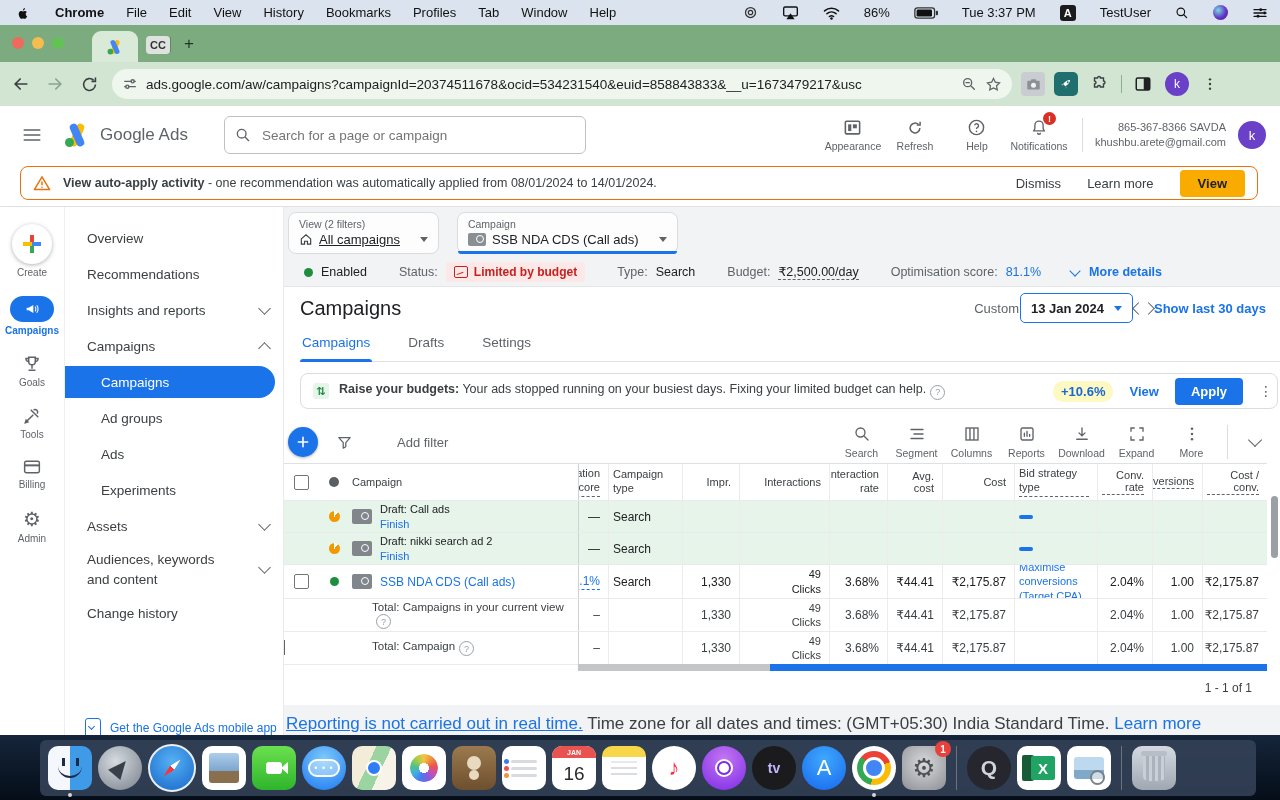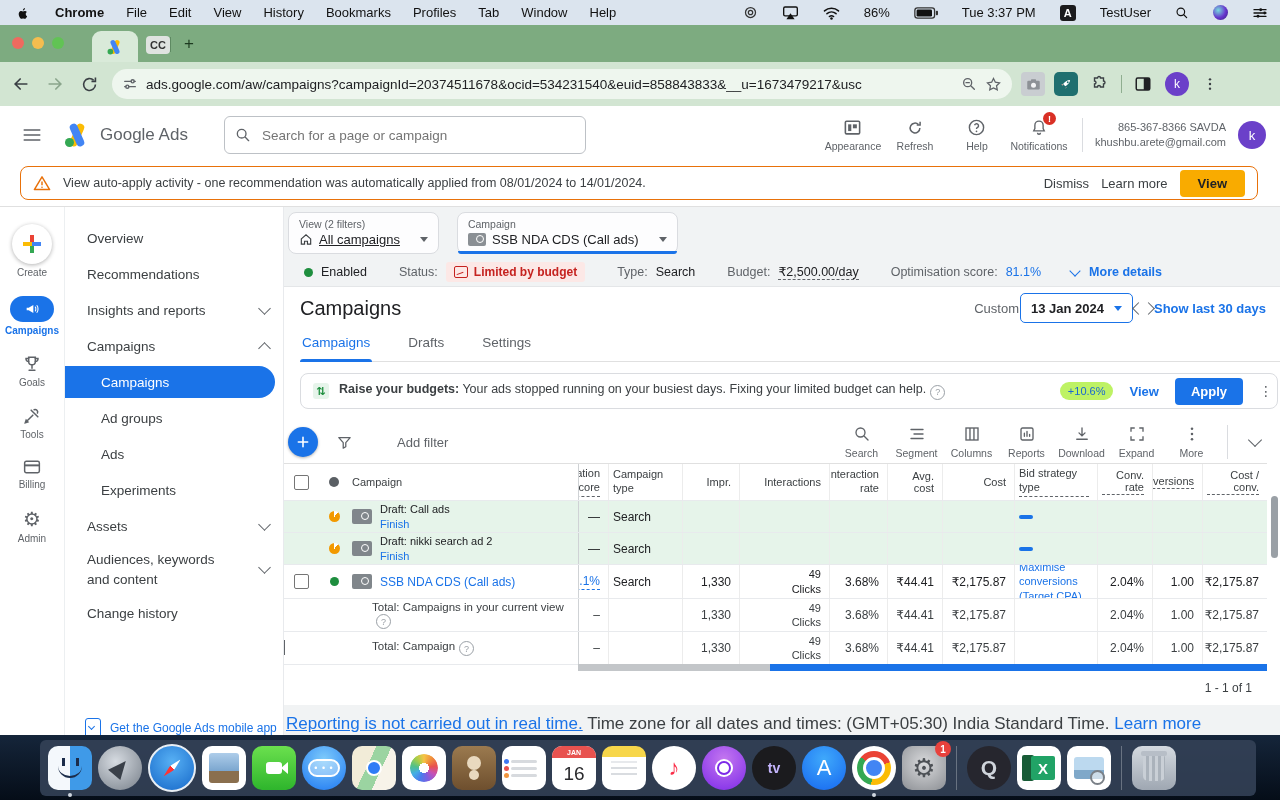--- a/index.html
+++ b/index.html
@@ -48,22 +48,22 @@
   .hdr-right{margin-left:auto;display:flex;align-items:center;padding-right:14px;}
   .hact{display:flex;flex-direction:column;align-items:center;gap:3px;width:62px;font-size:10.5px;color:#5f6368;position:relative;}
   .nbadge{position:absolute;top:-6px;right:14px;background:#d93025;color:#fff;border-radius:50%;width:13px;height:13px;font-size:9px;display:flex;align-items:center;justify-content:center;font-weight:700;}
   .hdr-div{width:1px;height:34px;background:#dadce0;margin:0 12px;}
   .acct{text-align:right;font-size:11px;color:#5f6368;line-height:1.35;}
   .havatar{width:28px;height:28px;border-radius:50%;background:#6b40c9;color:#fff;font-size:13px;display:flex;align-items:center;justify-content:center;margin-left:12px;}
   
   .alertstrip{position:absolute;top:164px;left:0;width:1280px;height:42px;background:#fff;border-bottom:1px solid #e0e0e0;z-index:9;}
   .alertbox{position:absolute;left:20px;right:22px;top:2px;height:32px;border:1px solid #e8710a;border-radius:8px;display:flex;align-items:center;background:#fff;padding:0 12px;gap:12px;}
   .alerttext{font-size:12.5px;color:#3c4043;}
-  .alerttext b{font-weight:400;}
-  .alert-actions{margin-left:auto;display:flex;align-items:center;gap:12px;}
+  .alerttext b{font-weight:700;}
+  .alert-actions{margin-left:auto;display:flex;align-items:center;gap:26px;}
   .alink{font-size:13px;color:#3c4043;font-weight:500;}
   .viewbtn{background:#f9ab00;color:#202124;font-size:13px;font-weight:600;border-radius:4px;padding:6px 18px;}
   
   .appbody{position:absolute;top:206px;left:0;width:1280px;height:594px;background:#f1f3f4;}
   .rail{position:absolute;left:0;top:0;width:64px;height:594px;background:#fff;border-right:1px solid #eceff1;}
   .rail-item{display:flex;flex-direction:column;align-items:center;gap:3px;margin-top:18px;font-size:10px;color:#5f6368;}
   .create-circle{width:40px;height:40px;border-radius:50%;background:#fff;box-shadow:0 1px 4px rgba(0,0,0,.3);display:flex;align-items:center;justify-content:center;}
   .plusmark{position:relative;width:18px;height:18px;}
   .plusmark i{position:absolute;display:block;}
   .pm-t{left:7px;top:0;width:4px;height:9px;background:#ea4335;}
@@ -124,21 +124,21 @@
   .ptab{font-size:13.5px;color:#5f6368;font-weight:500;padding:4px 2px;position:relative;}
   .ptab.on{color:#1a73e8;}
   .ptab.on::after{content:"";position:absolute;left:0;right:0;bottom:-1px;height:3px;background:#1a73e8;border-radius:3px 3px 0 0;}
   
   .reco{position:absolute;top:86px;left:16px;width:952px;height:34px;border:1px solid #dadce0;border-radius:8px;display:flex;align-items:center;padding:0 12px;gap:10px;background:#fff;}
   .recoico{width:16px;height:16px;border-radius:3px;background:#e6f4ea;color:#1e8e3e;font-size:11px;display:flex;align-items:center;justify-content:center;font-weight:700;}
   .recotext{font-size:12.5px;color:#3c4043;}
   .recotext b{font-weight:700;}
   .infocirc{display:inline-flex;width:13px;height:13px;border:1.2px solid #9aa0a6;border-radius:50%;color:#9aa0a6;font-size:9px;align-items:center;justify-content:center;margin-left:4px;vertical-align:-2px;}
   .reco-right{margin-left:auto;display:flex;align-items:center;gap:16px;}
-  .deltapill{background:#bef264;color:#1967d2;font-size:11px;font-weight:400;border-radius:10px;padding:3px 8px;}
+  .deltapill{background:#fef9c3;color:#1967d2;font-size:13px;font-weight:700;border-radius:10px;padding:3px 8px;}
   .recoview{color:#1a73e8;font-size:13px;font-weight:600;}
   .applybtn{background:#1a73e8;color:#fff;font-size:13px;font-weight:600;border-radius:4px;padding:6px 16px;}
   .vdots{color:#5f6368;font-size:14px;letter-spacing:0;line-height:5px;width:6px;text-align:center;}
   
   .ttools{position:absolute;top:134px;left:4px;width:976px;height:42px;display:flex;align-items:center;}
   .fab{width:30px;height:30px;border-radius:50%;background:#1a73e8;display:flex;align-items:center;justify-content:center;box-shadow:0 1px 3px rgba(0,0,0,.3);}
   .funnel{margin-left:18px;}
   .addfilter{margin-left:44px;font-size:13px;color:#5f6368;}
   .tool-group{margin-left:auto;display:flex;align-items:flex-start;}
   .tool{width:55px;display:flex;flex-direction:column;align-items:center;gap:4px;font-size:10.5px;color:#5f6368;}

